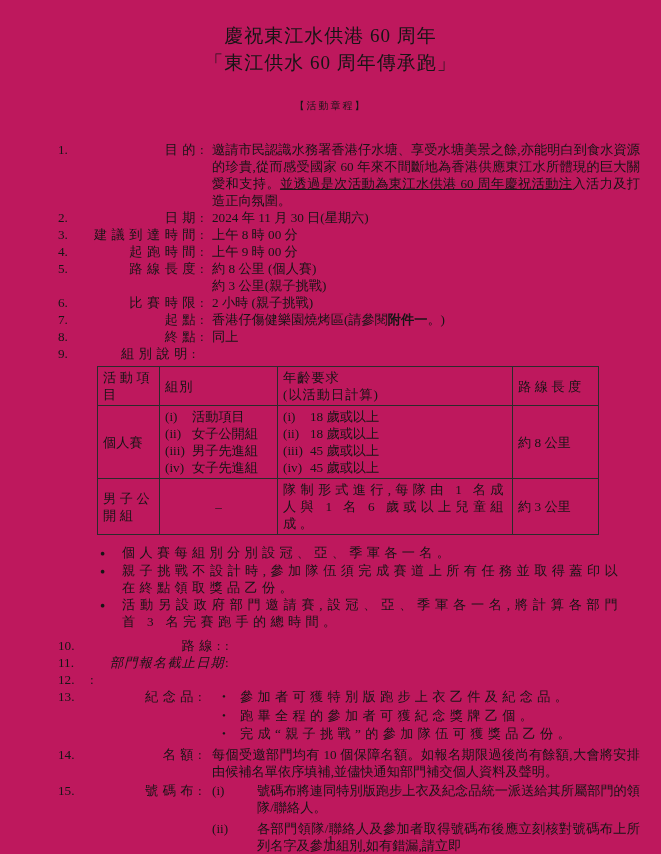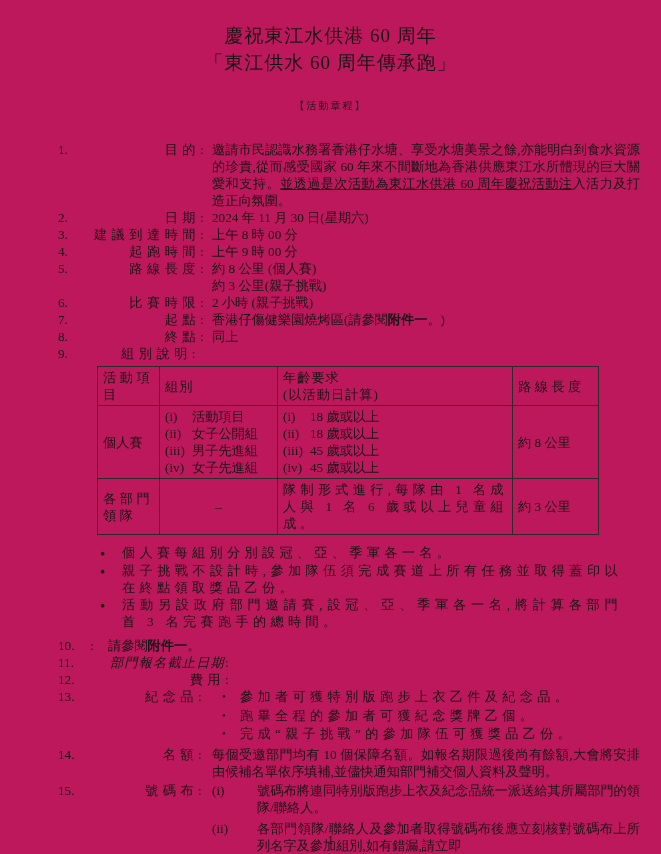--- a/index.html
+++ b/index.html
@@ -184,21 +184,21 @@
                 <span class="t">45 歲或以上</span>
               </div>
           <div class="marker-row">
                 <span class="m">(iv)</span>
                 <span class="t">45 歲或以上</span>
               </div>
         </td>
         <td>約 8 公里</td>
       </tr>
       <tr>
-        <td class="act-spaced">各部門領隊</td>
+        <td class="act-spaced">男子公開組</td>
         <td class="cell-center">–</td>
         <td class="age-family">隊制形式進行,每隊由 1 名成人與 1 名 6 歲或以上兒童組成。</td>
         <td>約 3 公里</td>
       </tr>
     </tbody>
       </table>
 
     <div class="notes">
       <div class="note">
         <span class="note-b">●</span>
@@ -209,33 +209,32 @@
         <span class="note-t">親子挑戰不設計時,參加隊伍須完成賽道上所有任務並取得蓋印以在終點領取獎品乙份。</span>
       </div>
       <div class="note">
         <span class="note-b">●</span>
         <span class="note-t">活動另設政府部門邀請賽,設冠、亞、季軍各一名,將計算各部門首 3 名完賽跑手的總時間。</span>
       </div>
     </div>
 
     <div class="row gB">
       <div class="c-num">10.</div>
-      <div class="c-colon">:</div>
-      <div class="c-val"><span>請參閱</span><span class="b">附件一</span><span>。</span></div>
+      <div class="c-label">路線:</div>
+      <div class="c-colon">:</div>
     </div>
 
     <div class="row gB">
       <div class="c-num">11.</div>
       <div class="c-label tight">部門報名截止日期</div>
       <div class="c-colon">:</div>
     </div>
 
     <div class="row gB">
       <div class="c-num">12.</div>
-      <div class="c-label">費用</div>
       <div class="c-colon">:</div>
     </div>
 
     <div class="row gC">
       <div class="c-num">13.</div>
       <div class="c-label">紀念品</div>
       <div class="c-colon">:</div>
       <div class="c-val">
         <div class="mini">
             <span class="mini-b">•</span>

